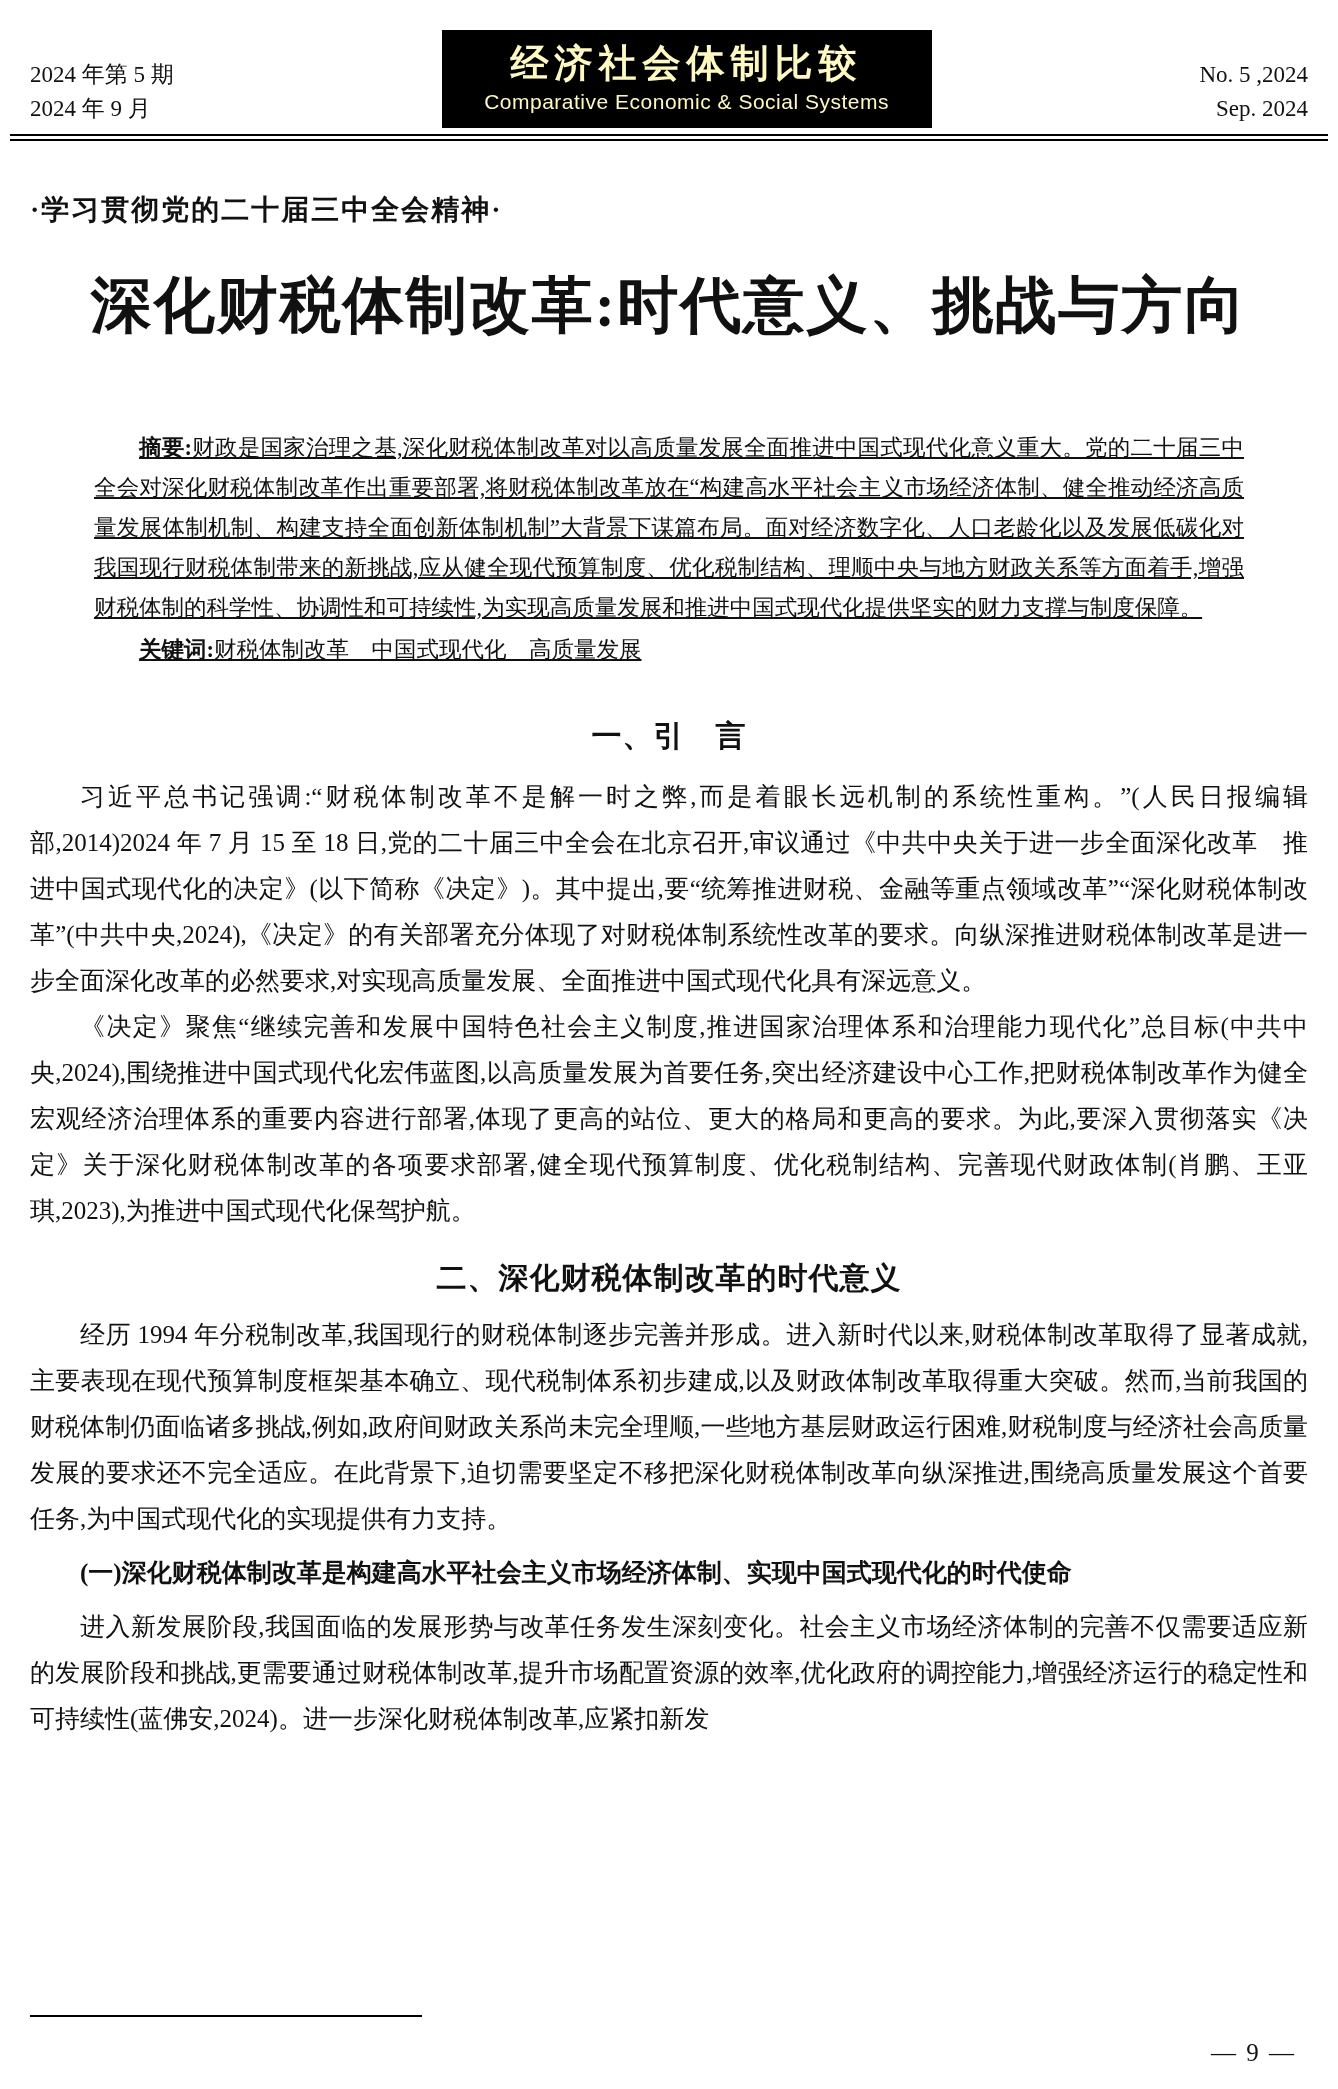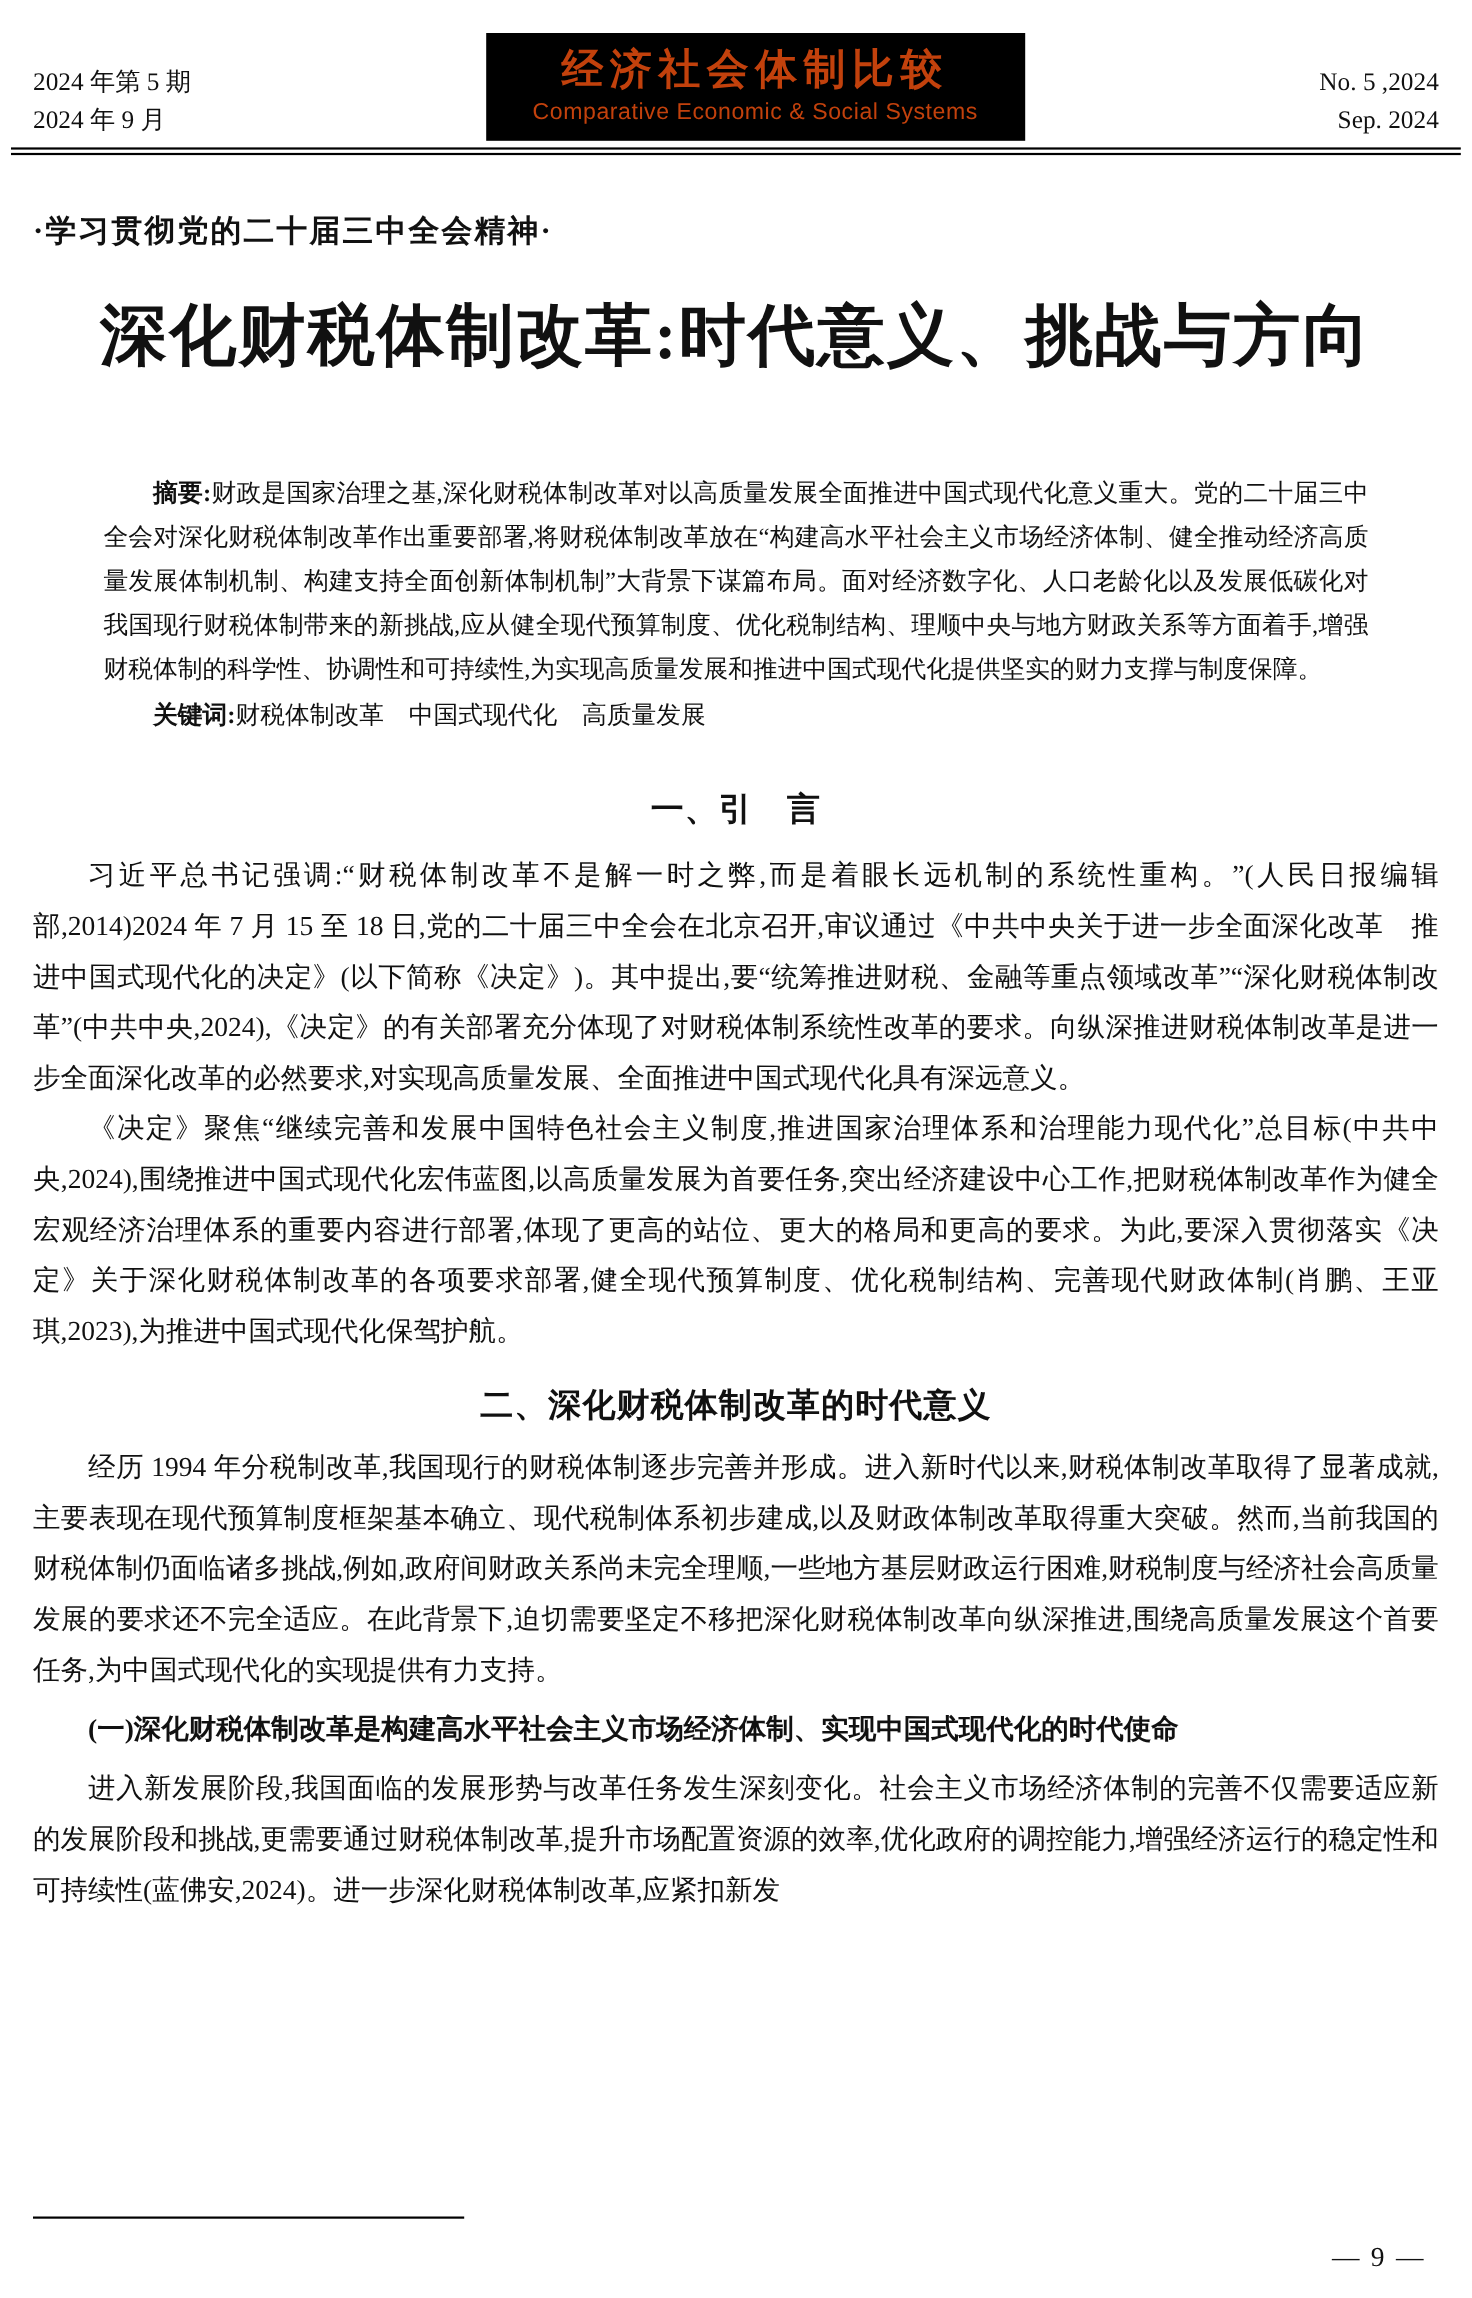--- a/index.html
+++ b/index.html
@@ -34,21 +34,21 @@
     flex-direction: column;
     justify-content: flex-end;
     font-size: 23px;
     line-height: 34px;
     padding-bottom: 2px;
   }
   .mast-side.right { text-align: right; }
   .mast-box {
     width: 490px;
     background: #000000;
-    color: #c2410c;
+    color: #fef9c3;
     display: flex;
     flex-direction: column;
     align-items: center;
     justify-content: center;
     padding: 6px 0 8px 0;
     margin-top: 4px;
   }
   .mast-box .cn {
     font-family: "Liberation Sans", "DejaVu Sans", sans-serif;
     font-weight: 700;
@@ -91,21 +91,21 @@
     line-height: 36px;
   }
 
   
   .abstract-block {
     margin: 50px 64px 0 64px;
     font-size: 22.5px;
     line-height: 40px;
     text-align: justify;
   }
-  .abstract-block p { margin: 0; }
+  .abstract-block p { margin: 0; text-decoration: underline; }
   .abstract-block .abs { text-indent: 2em; }
   .abstract-block .kw { text-indent: 2em; margin-top: 2px; }
   .blabel { font-weight: 700; }
 
   
   .sec-heading {
     margin: 46px 0 18px 0;
     text-align: center;
     font-size: 30px;
     font-weight: 700;

